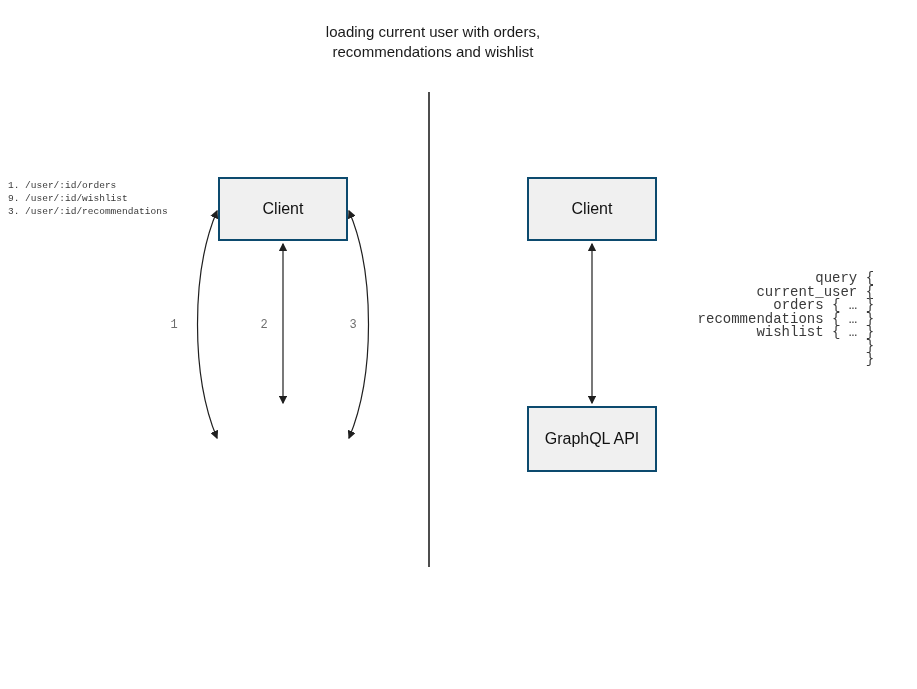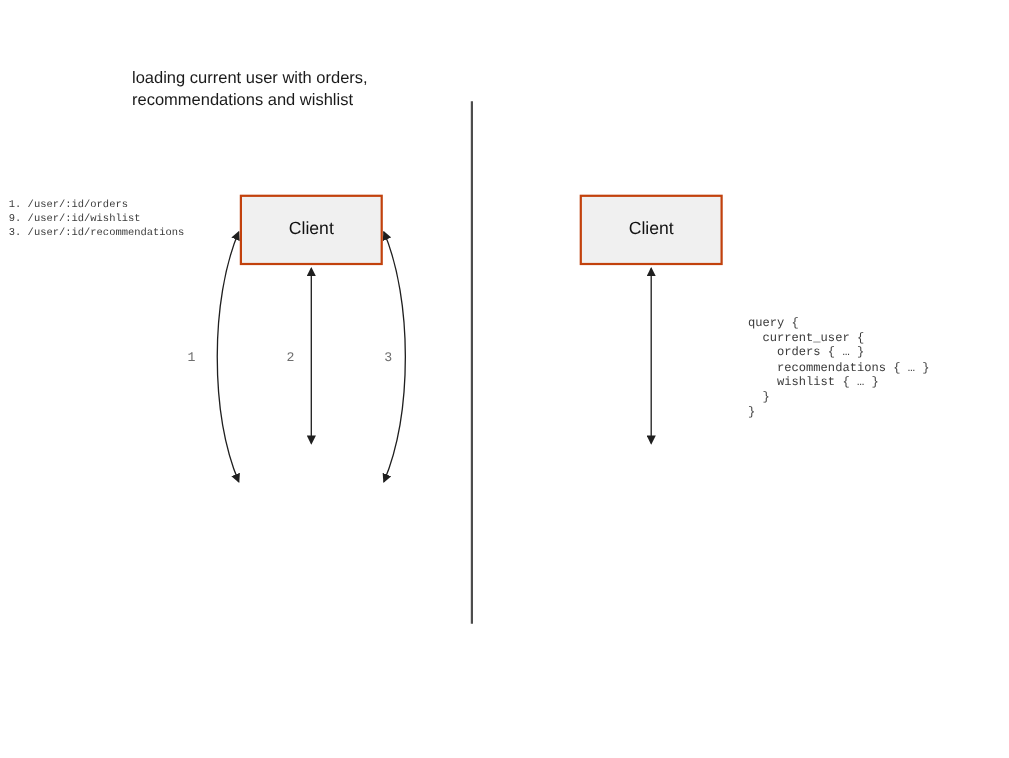--- a/index.html
+++ b/index.html
@@ -10,35 +10,35 @@
   #stage {
     position: relative;
     width: 917px;
     height: 689px;
     background: #ffffff;
     overflow: hidden;
     font-family: "Liberation Sans", sans-serif;
   }
   .title {
     position: absolute;
-    left: 120px;
+    left: 133px;
     top: 22px;
     width: 600px;
+    text-align: center;
     font-size: 15px;
     line-height: 20px;
     color: #1a1a1a;
     white-space: pre-line;
-    margin-top: 39px;
   }
   .node-box {
     position: absolute;
     width: 130px;
     box-sizing: border-box;
     background: #f0f0f0;
-    border: 2px solid #c2410c;
+    border: 2px solid #0c4a6e;
     display: flex;
     align-items: center;
     justify-content: center;
     font-size: 16px;
     color: #111111;
   }
   .client-rest   { left: 218px; top: 177px; height: 64px; }
   .rest-api      { left: 218px; top: 406px; height: 66px; }
   .client-gql    { left: 527px; top: 177px; height: 64px; }
   .graphql-api   { left: 527px; top: 406px; height: 66px; }
@@ -63,25 +63,26 @@
     text-align: center;
   }
   .label-1 { left: 167px; top: 318px; }
   .label-2 { left: 257px; top: 318px; }
   .label-3 { left: 346px; top: 318px; }
 
   .gql-query {
     position: absolute;
     left: 664px;
     top: 272px;
-    margin: 16px;
-    font-size: 11px;
+    margin: 0;
+    font-size: 14px;
     line-height: 13.5px;
     color: #3a3a3a;
     white-space: pre;
+    text-align: right;
   }
   svg.overlay {
     position: absolute;
     left: 0;
     top: 0;
     width: 917px;
     height: 689px;
     pointer-events: none;
   }
   svg .arrow {
@@ -126,20 +127,23 @@
     <span>Client</span>
   </div>
 
   <div class="arrow-label mono label-1">1</div>
   <div class="arrow-label mono label-2">2</div>
   <div class="arrow-label mono label-3">3</div>
 
   <div class="node-box client-gql">
     <span>Client</span>
   </div>
+  <div class="node-box graphql-api">
+    <span>GraphQL API</span>
+  </div>
 
   <pre class="gql-query mono">query {
   current_user {
     orders { … }
     recommendations { … }
     wishlist { … }
   }
 }</pre>
 
 </div>

